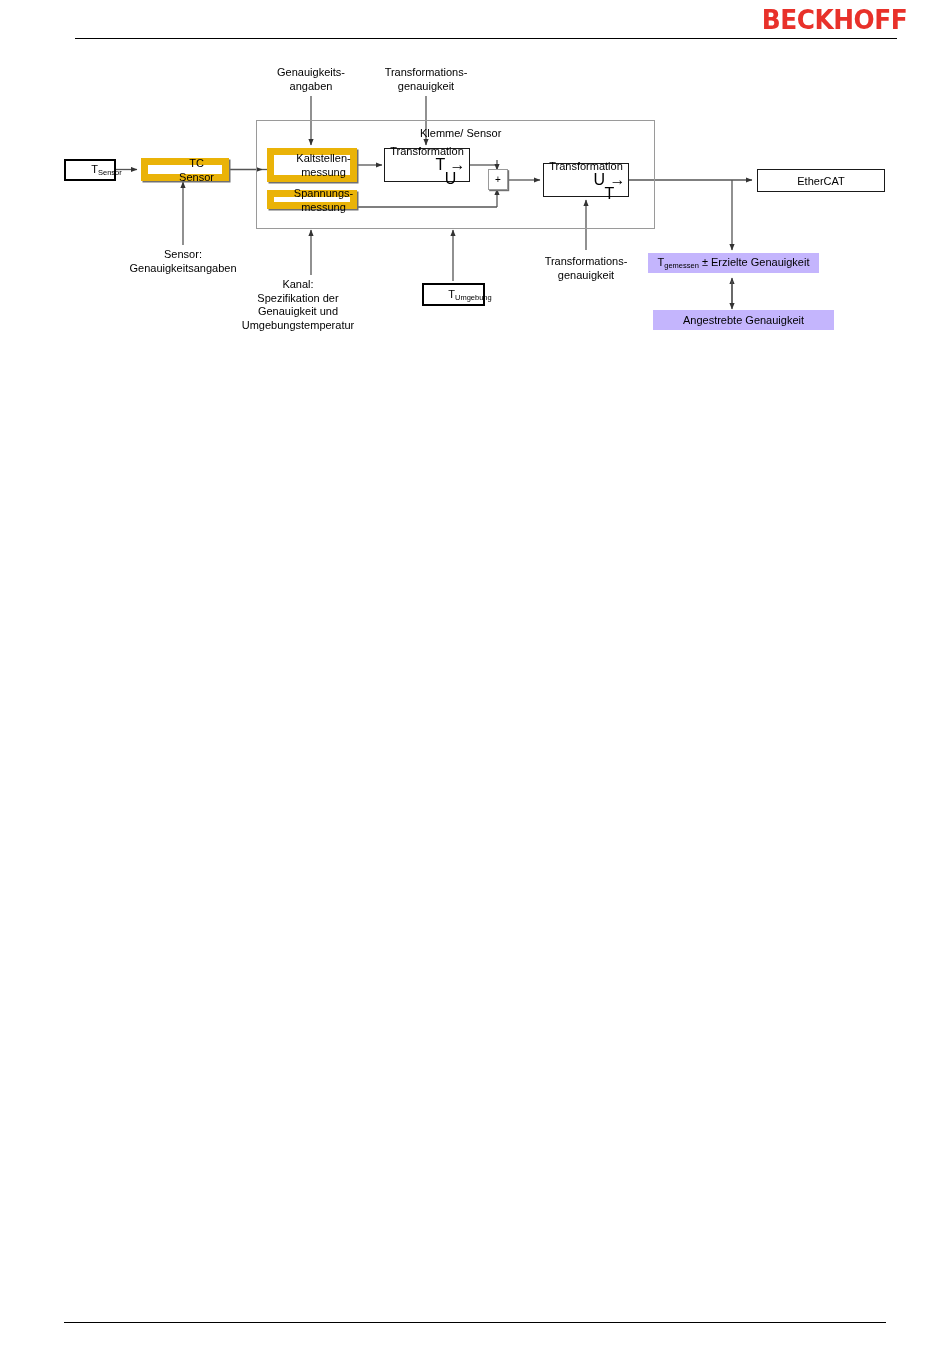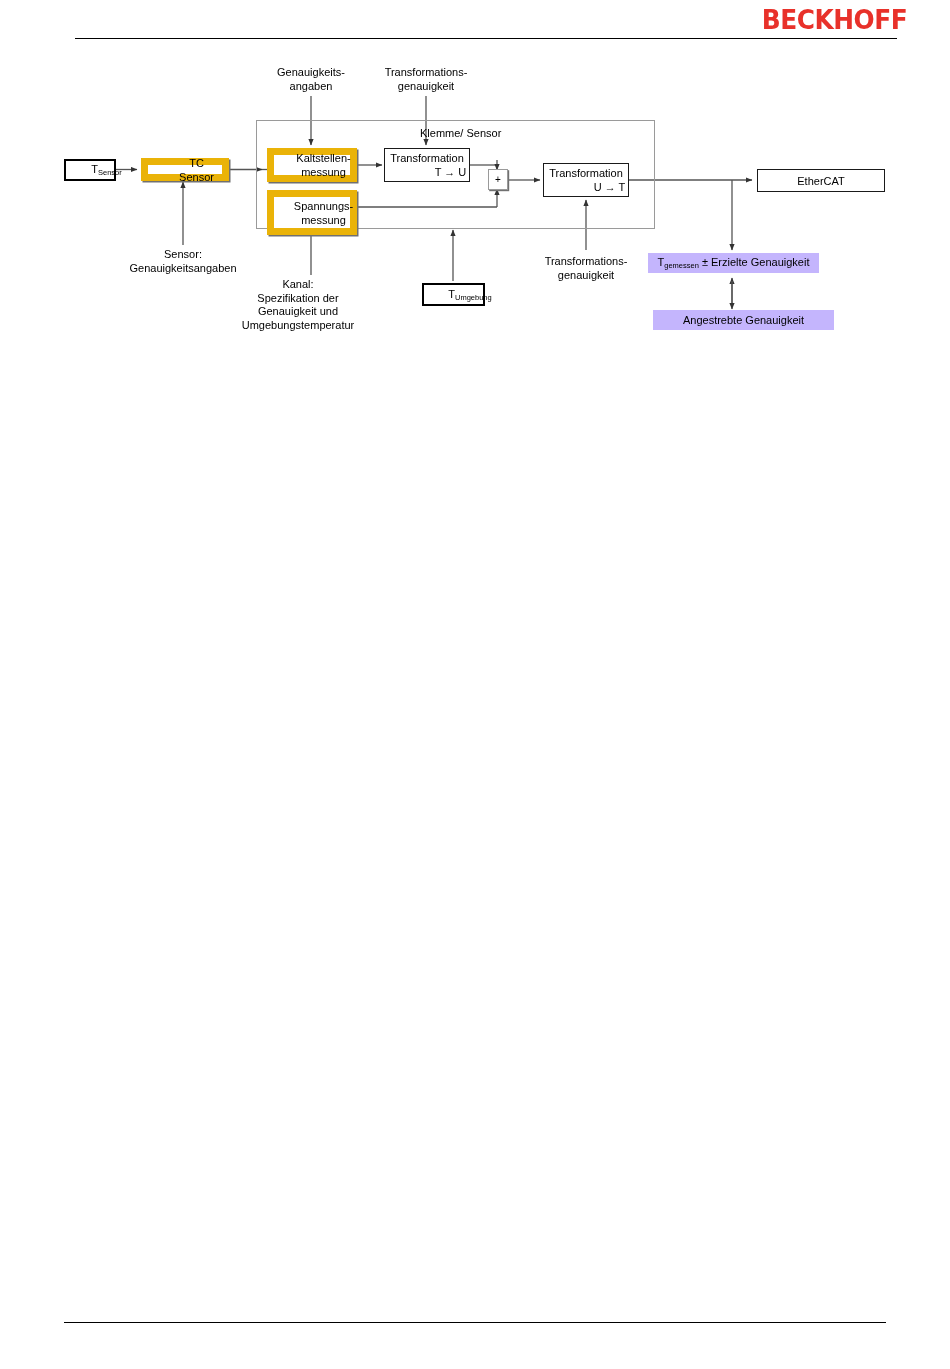--- a/index.html
+++ b/index.html
@@ -126,21 +126,21 @@
     position: absolute;
     font-size: 11px;
     white-space: nowrap;
   }
   sub {
     font-size: 7.5px;
     vertical-align: baseline;
     position: relative;
     top: 2px;
   }
-  .sym { font-size: 11px; margin-left: 47px; }
+  .sym { font-size: 16px; margin-left: 47px; }
 </style>
 </head>
 <body>
 
 <div id="page-header">
   <div id="brand-logo">BECKHOFF</div>
   <div id="header-rule"></div>
 </div>
 
 <div id="figure">
@@ -203,21 +203,21 @@
 
   <div class="box thin" style="left:141px; top:158px; width:88px; height:23px;">
     <span>TC Sensor</span>
   </div>
 
   <div class="box thin" style="left:267px; top:148px; width:90px; height:34px;">
     <span>Kaltstellen-
 messung</span>
   </div>
 
-  <div class="box thin" style="left:267px; top:190px; width:90px; height:45px;">
+  <div class="box thin" style="left:267px; top:190px; width:90px; height:19px;">
     <span>Spannungs-
 messung</span>
   </div>
 
   <div class="box dark" style="left:384px; top:148px; width:86px; height:34px; flex-direction:column;">
     <span>Transformation</span>
     <span class="sym">T → U</span>
   </div>
 
   <div class="plusbox" style="left:488px; top:169px; width:20px; height:21px;">

